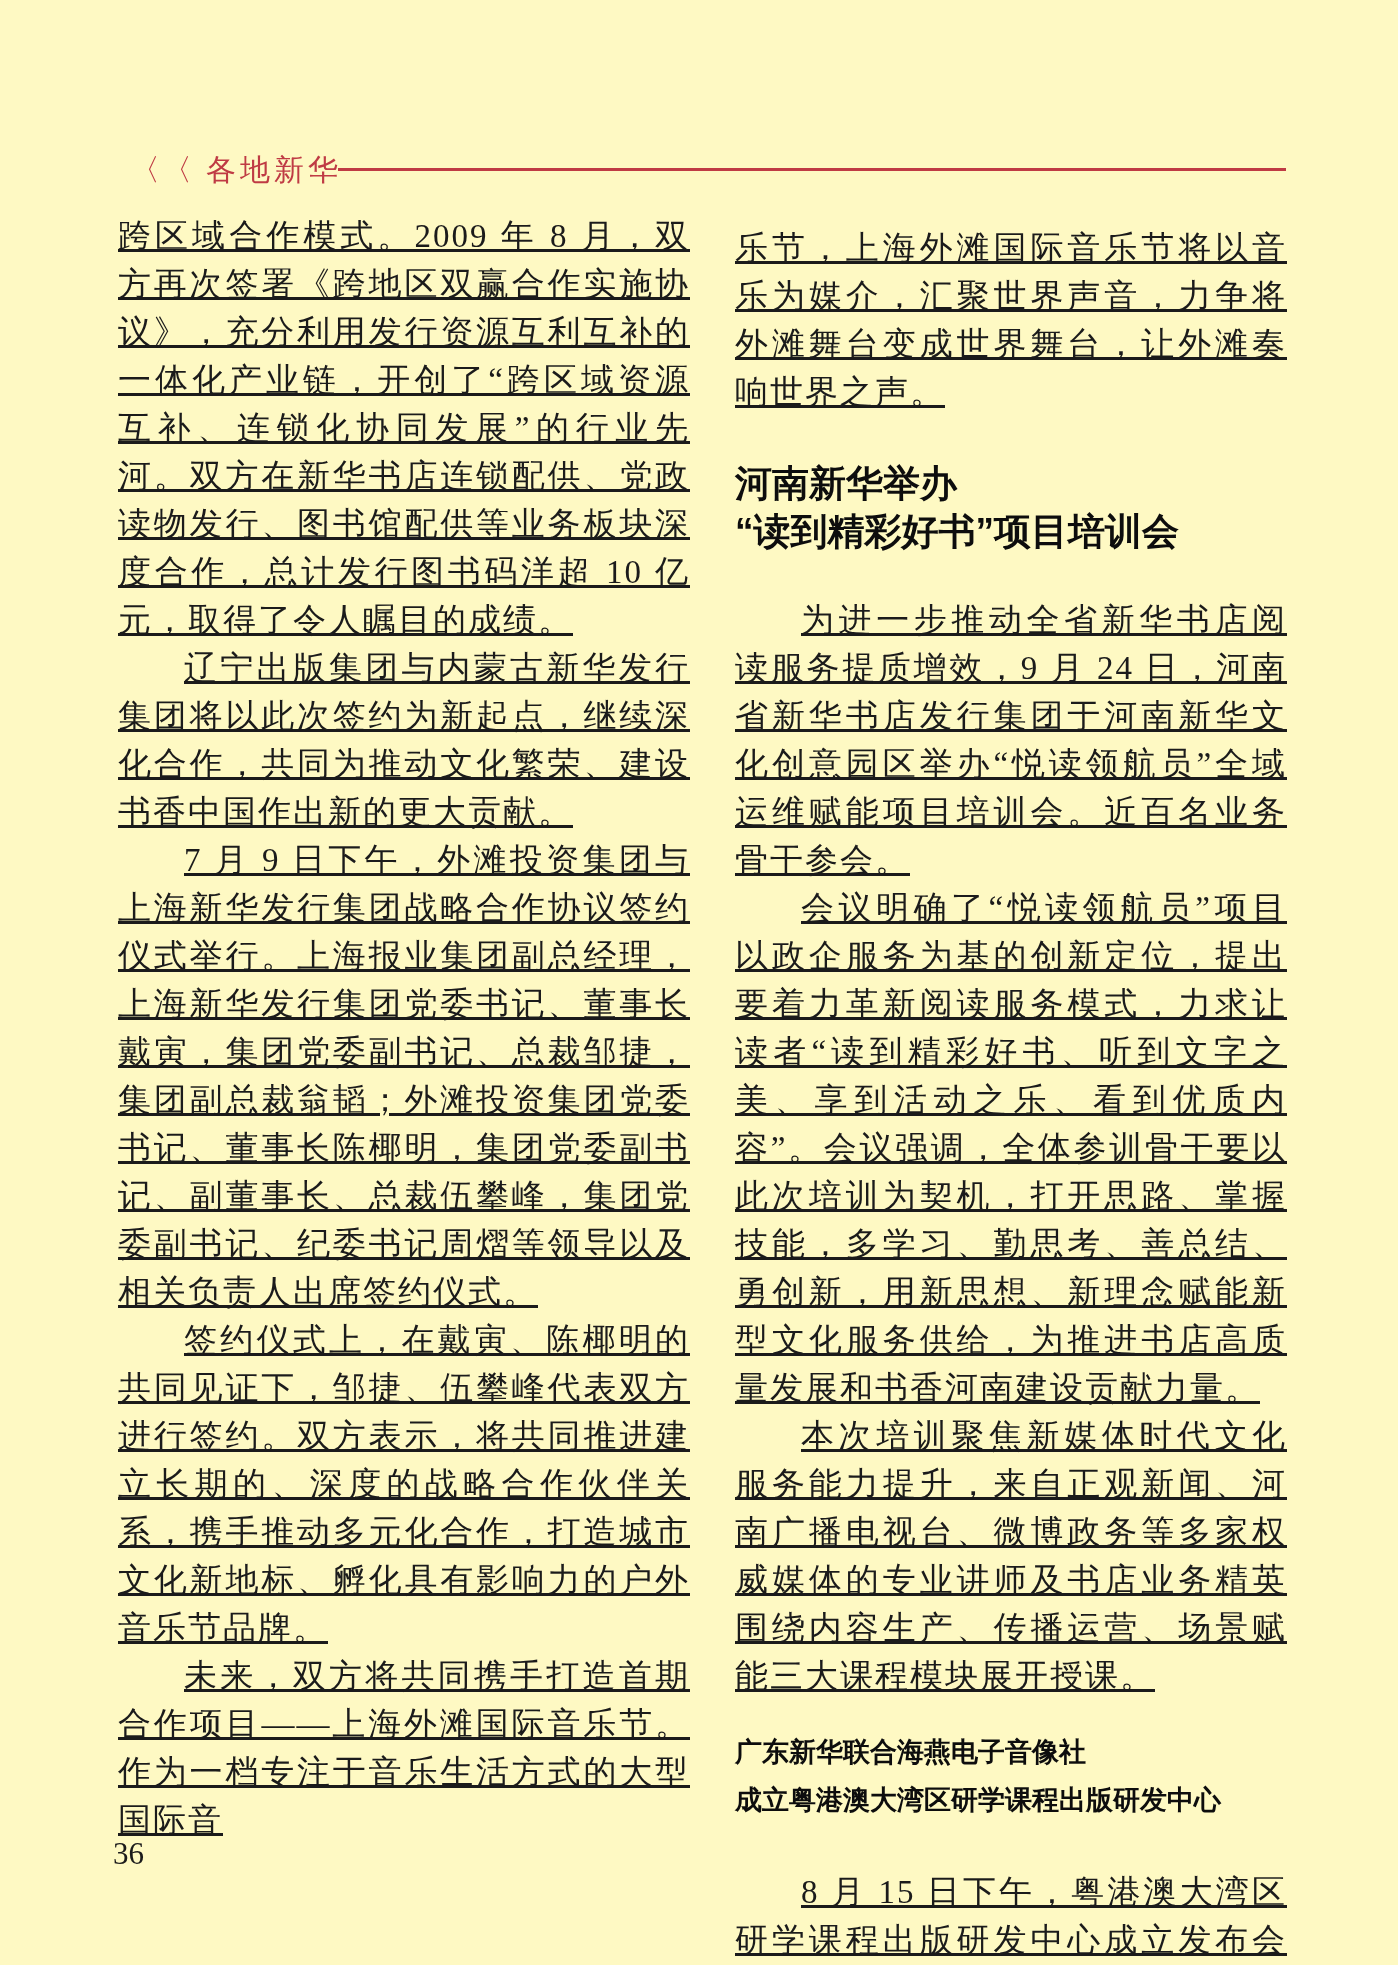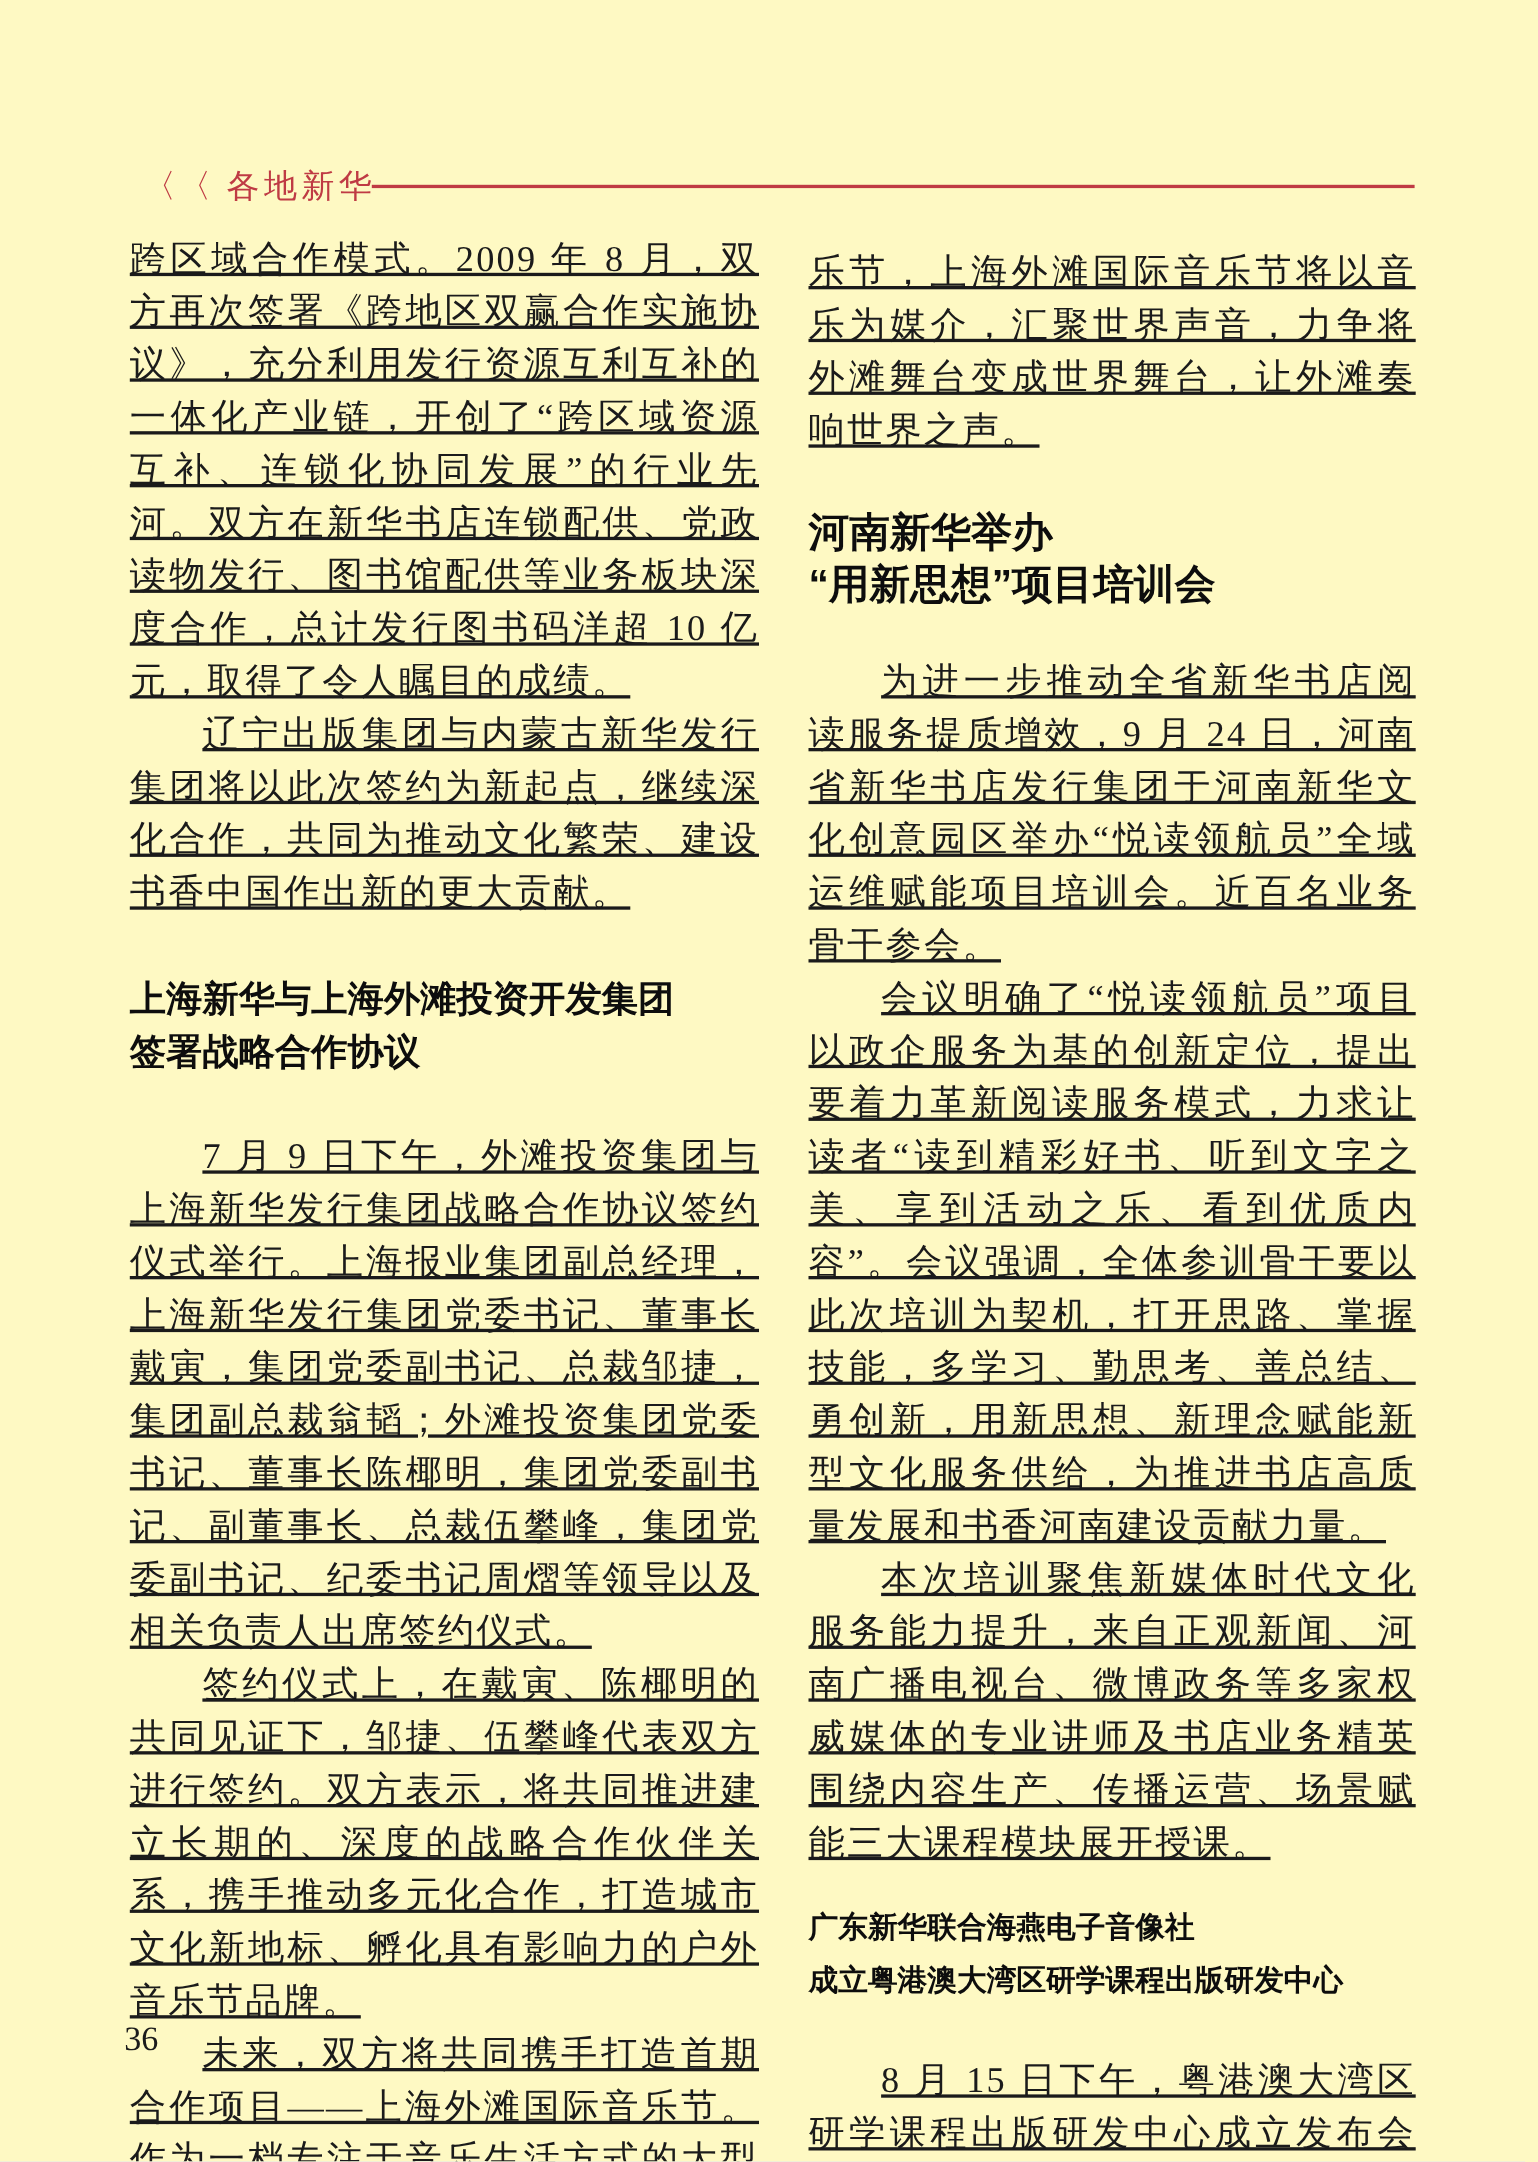--- a/index.html
+++ b/index.html
@@ -51,34 +51,30 @@
 <div class="page">
 
   <div class="hdr">
     <span class="marker" style="color: rgb(191, 59, 68);">〈〈</span><span class="htitle" style="color: rgb(191, 59, 68);">各地新华</span>
   </div>
   <div class="hdr-rule" style="background: rgb(191, 59, 68);"></div>
 
   <div class="col col-left">
     <p class="body">跨区域合作模式。2009 年 8 月，双方再次签署《跨地区双赢合作实施协议》，充分利用发行资源互利互补的一体化产业链，开创了“跨区域资源互补、连锁化协同发展”的行业先河。双方在新华书店连锁配供、党政读物发行、图书馆配供等业务板块深度合作，总计发行图书码洋超 10 亿元，取得了令人瞩目的成绩。</p>
     <p class="body indent">辽宁出版集团与内蒙古新华发行集团将以此次签约为新起点，继续深化合作，共同为推动文化繁荣、建设书香中国作出新的更大贡献。</p>
-    <h2 class="heading h-left1">
-      <span class="hline">上海新华与上海外滩投资开发集团</span>
-      <span class="hline">签署战略合作协议</span>
-    </h2>
     <p class="body indent">7 月 9 日下午，外滩投资集团与上海新华发行集团战略合作协议签约仪式举行。上海报业集团副总经理，上海新华发行集团党委书记、董事长戴寅，集团党委副书记、总裁邹捷，集团副总裁翁韬；外滩投资集团党委书记、董事长陈椰明，集团党委副书记、副董事长、总裁伍攀峰，集团党委副书记、纪委书记周熠等领导以及相关负责人出席签约仪式。</p>
     <p class="body indent">签约仪式上，在戴寅、陈椰明的共同见证下，邹捷、伍攀峰代表双方进行签约。双方表示，将共同推进建立长期的、深度的战略合作伙伴关系，携手推动多元化合作，打造城市文化新地标、孵化具有影响力的户外音乐节品牌。</p>
     <p class="body indent">未来，双方将共同携手打造首期合作项目——上海外滩国际音乐节。作为一档专注于音乐生活方式的大型国际音</p>
   </div>
 
   <div class="col col-right">
     <p class="body">乐节，上海外滩国际音乐节将以音乐为媒介，汇聚世界声音，力争将外滩舞台变成世界舞台，让外滩奏响世界之声。</p>
     <h2 class="heading h-right1">
       <span class="hline">河南新华举办</span>
-      <span class="hline">“用新思想”项目培训会</span>
+      <span class="hline">“读到精彩好书”项目培训会</span>
     </h2>
     <p class="body indent">为进一步推动全省新华书店阅读服务提质增效，9 月 24 日，河南省新华书店发行集团于河南新华文化创意园区举办“悦读领航员”全域运维赋能项目培训会。近百名业务骨干参会。</p>
     <p class="body indent">会议明确了“悦读领航员”项目以政企服务为基的创新定位，提出要着力革新阅读服务模式，力求让读者“读到精彩好书、听到文字之美、享到活动之乐、看到优质内容”。会议强调，全体参训骨干要以此次培训为契机，打开思路、掌握技能，多学习、勤思考、善总结、勇创新，用新思想、新理念赋能新型文化服务供给，为推进书店高质量发展和书香河南建设贡献力量。</p>
     <p class="body indent">本次培训聚焦新媒体时代文化服务能力提升，来自正观新闻、河南广播电视台、微博政务等多家权威媒体的专业讲师及书店业务精英围绕内容生产、传播运营、场景赋能三大课程模块展开授课。</p>
     <h2 class="heading h-right2">
       <span class="hline">广东新华联合海燕电子音像社</span>
       <span class="hline">成立粤港澳大湾区研学课程出版研发中心</span>
     </h2>
     <p class="body indent">8 月 15 日下午，粤港澳大湾区研学课程出版研发中心成立发布会在广交会展馆圆满举行。本次发布会由广东省新</p>
   </div>

